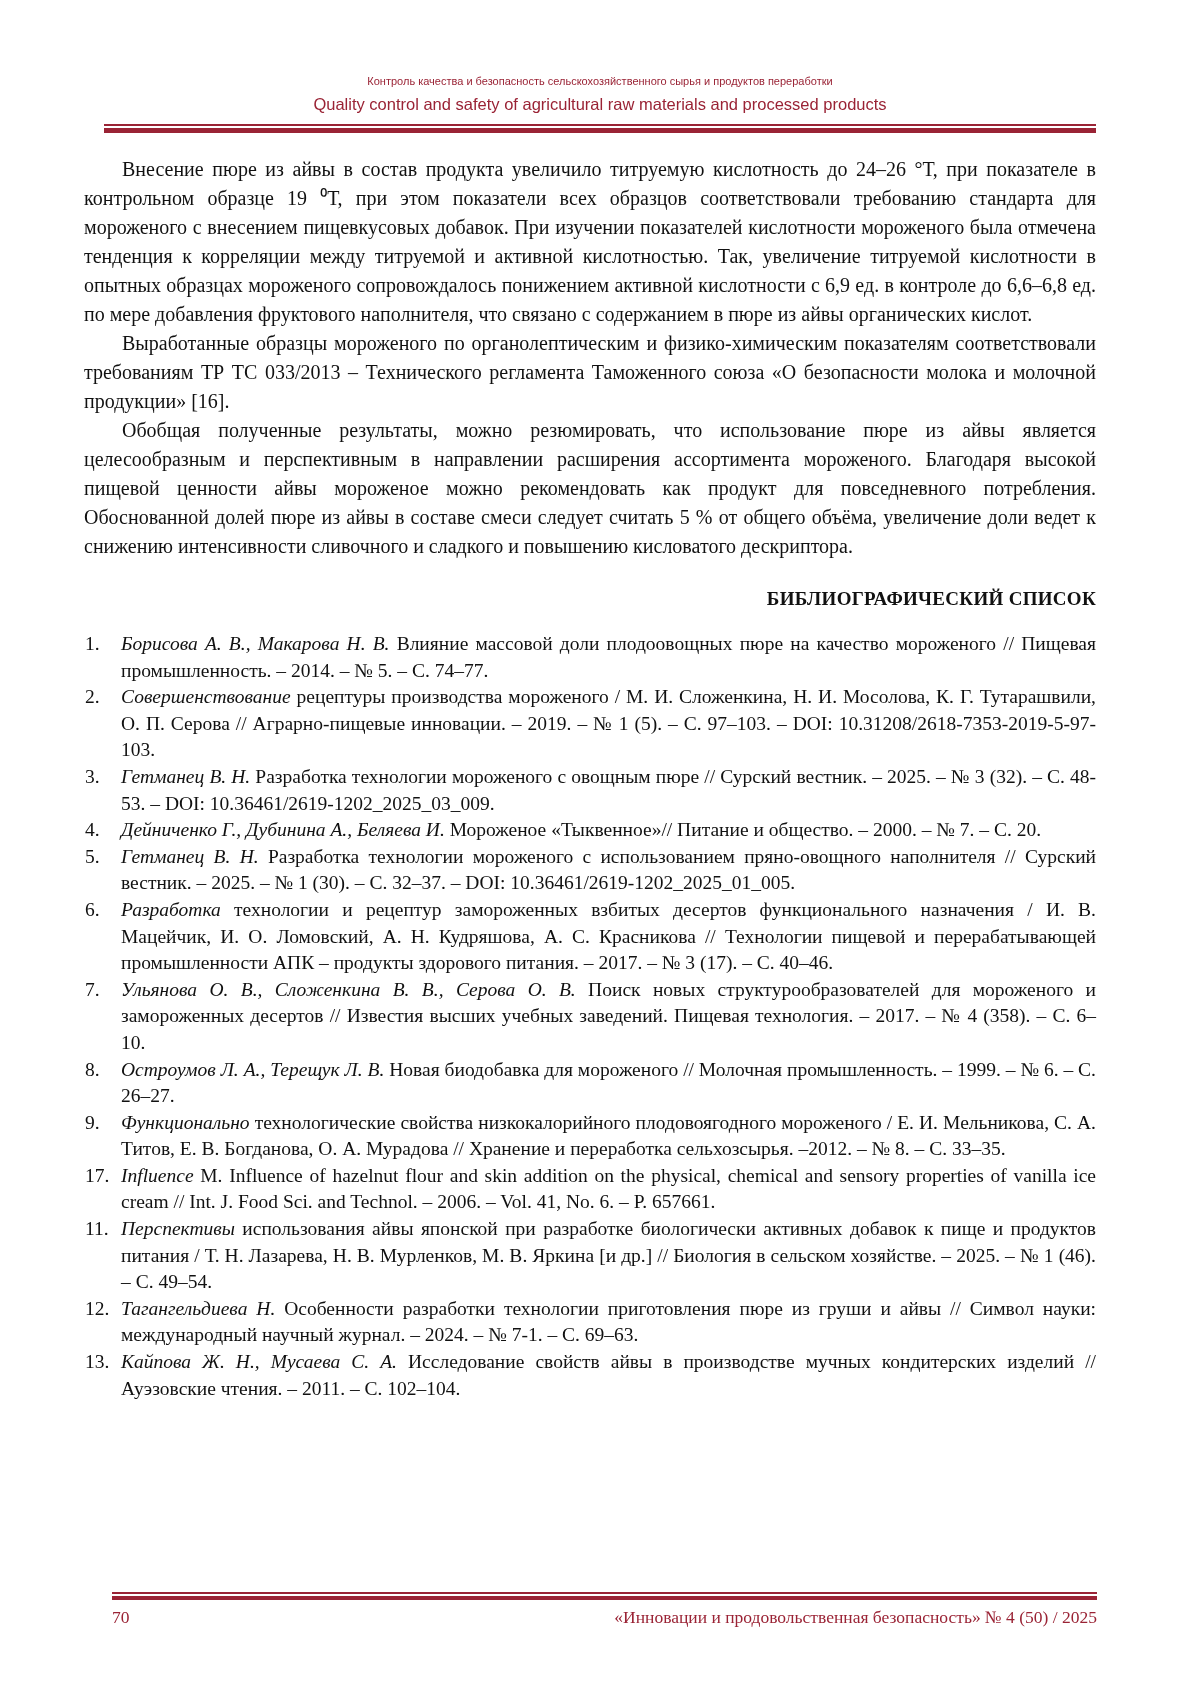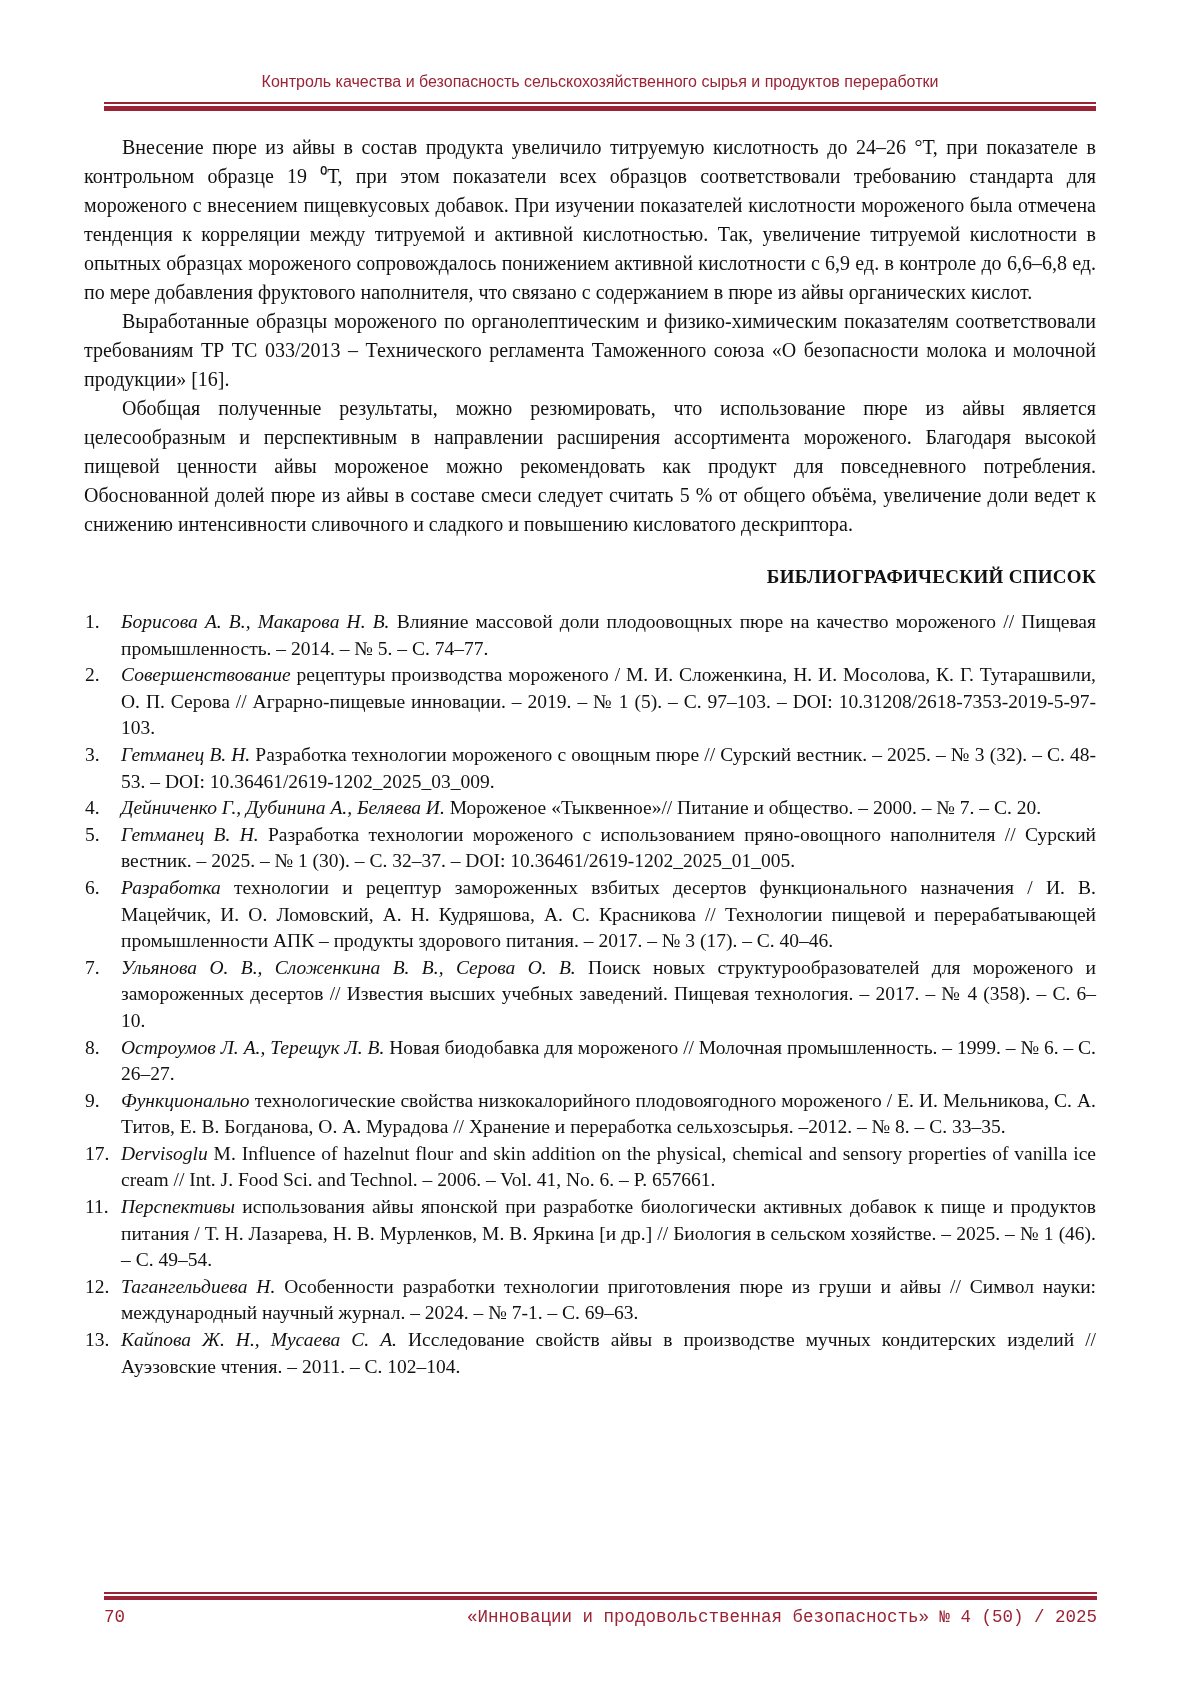--- a/index.html
+++ b/index.html
@@ -8,21 +8,21 @@
     font-family:"Liberation Serif", serif; color:#111;
     overflow:hidden;
   }
   .page { position:absolute; inset:0; }
 
   
   .header {
     padding-top:70px; text-align:center;
     color:#9a2335; font-family:"Liberation Sans", sans-serif;
   }
-  .header .ru { font-size:16px; line-height:23px; }
+  .header .ru { font-size:11px; line-height:23px; }
   .header .en { font-size:16.5px; line-height:22px; }
   .rules { margin:9px 104px 0 104px; }
   .rule-thin  { height:2px; background:#9a2335; }
   .rule-thick { height:5px; background:#9a2335; margin-top:2px; }
 
   
   .main { margin:22px 104px 0 84px; }
   p.para {
     margin:0; font-size:20px; line-height:29px;
     text-align:justify; text-indent:38px;
@@ -33,37 +33,38 @@
     text-align:right; font-weight:bold; font-size:19px;
     margin:27px 0 21px 0; letter-spacing:0.3px;
   }
   ol.bib { list-style:none; margin:0; padding:0; font-size:19.5px; line-height:26.6px; }
   ol.bib li { position:relative; padding-left:37px; text-align:justify; }
   .bib-num { position:absolute; left:1px; top:0; font-style:normal; }
   .bib-italic { font-style:italic; }
 
   
   .footer {
-    position:absolute; left:104px; right:103px; top:1592px;
-    color:#9a2335; font-family:Liberation Mono, monospace;
+    position:absolute; left:112px; right:103px; top:1592px;
+    color:#9a2335; font-family:Liberation Serif, serif;
   }
   .footer .rule-thin  { height:2px; }
   .footer .rule-thick { height:4px; margin-top:2px; }
   .footer-row {
     display:flex; justify-content:space-between; align-items:baseline;
     font-size:17.5px; margin-top:7px;
   }
 </style>
 </head>
 <body>
 
 <div class="page">
 
   <div class="header">
     <div class="ru">Контроль качества и безопасность сельскохозяйственного сырья и продуктов переработки</div>
+    <div class="en">Quality control and safety of agricultural raw materials and processed products</div>
   </div>
   <div class="rules">
     <div class="rule-thin"></div>
     <div class="rule-thick"></div>
   </div>
 
   <div class="main">
     <p class="para">Внесение пюре из айвы в состав продукта увеличило титруемую кислотность до 24–26 °Т, при показателе в контрольном образце 19 ⁰Т, при этом показатели всех образцов соответствовали требованию стандарта для мороженого с внесением пищевкусовых добавок. При изучении показателей кислотности мороженого была отмечена тенденция к корреляции между титруемой и активной кислотностью. Так, увеличение титруемой кислотности в опытных образцах мороженого сопровождалось понижением активной кислотности с 6,9 ед. в контроле до 6,6–6,8 ед. по мере добавления фруктового наполнителя, что связано с содержанием в пюре из айвы органических кислот.</p>
     <p class="para">Выработанные образцы мороженого по органолептическим и физико-химическим показателям соответствовали требованиям ТР ТС 033/2013 – Технического регламента Таможенного союза «О безопасности молока и молочной продукции» [16].</p>
     <p class="para">Обобщая полученные результаты, можно резюмировать, что использование пюре из айвы является целесообразным и перспективным в направлении расширения ассортимента мороженого. Благодаря высокой пищевой ценности айвы мороженое можно рекомендовать как продукт для повседневного потребления. Обоснованной долей пюре из айвы в составе смеси следует считать 5 % от общего объёма, увеличение доли ведет к снижению интенсивности сливочного и сладкого и повышению кисловатого дескриптора.</p>
@@ -73,21 +74,21 @@
     <ol class="bib">
       <li><span class="bib-num">1.</span><span class="bib-italic">Борисова А. В., Макарова Н. В.</span><span> Влияние массовой доли плодоовощных пюре на качество мороженого // Пищевая промышленность. – 2014. – № 5. – С. 74–77.</span></li>
       <li><span class="bib-num">2.</span><span class="bib-italic">Совершенствование</span><span> рецептуры производства мороженого / М. И. Сложенкина, Н. И. Мосолова, К. Г. Тутарашвили, О. П. Серова // Аграрно-пищевые инновации. – 2019. – № 1 (5). – С. 97–103. – DOI: 10.31208/2618-7353-2019-5-97-103.</span></li>
       <li><span class="bib-num">3.</span><span class="bib-italic">Гетманец В. Н.</span><span> Разработка технологии мороженого с овощным пюре // Сурский вестник. – 2025. – № 3 (32). – С. 48-53. – DOI: 10.36461/2619-1202_2025_03_009.</span></li>
       <li><span class="bib-num">4.</span><span class="bib-italic">Дейниченко Г., Дубинина А., Беляева И.</span><span> Мороженое «Тыквенное»// Питание и общество. – 2000. – № 7. – С. 20.</span></li>
       <li><span class="bib-num">5.</span><span class="bib-italic">Гетманец В. Н.</span><span> Разработка технологии мороженого с использованием пряно-овощного наполнителя // Сурский вестник. – 2025. – № 1 (30). – С. 32–37. – DOI: 10.36461/2619-1202_2025_01_005.</span></li>
       <li><span class="bib-num">6.</span><span class="bib-italic">Разработка</span><span> технологии и рецептур замороженных взбитых десертов функционального назначения / И. В. Мацейчик, И. О. Ломовский, А. Н. Кудряшова, А. С. Красникова // Технологии пищевой и перерабатывающей промышленности АПК – продукты здорового питания. – 2017. – № 3 (17). – С. 40–46.</span></li>
       <li><span class="bib-num">7.</span><span class="bib-italic">Ульянова О. В., Сложенкина В. В., Серова О. В.</span><span> Поиск новых структурообразователей для мороженого и замороженных десертов // Известия высших учебных заведений. Пищевая технология. – 2017. – № 4 (358). – С. 6–10.</span></li>
       <li><span class="bib-num">8.</span><span class="bib-italic">Остроумов Л. А., Терещук Л. В.</span><span> Новая биодобавка для мороженого // Молочная промышленность. – 1999. – № 6. – С. 26–27.</span></li>
       <li><span class="bib-num">9.</span><span class="bib-italic">Функционально</span><span> технологические свойства низкокалорийного плодовоягодного мороженого / Е. И. Мельникова, С. А. Титов, Е. В. Богданова, О. А. Мурадова // Хранение и переработка сельхозсырья. –2012. – № 8. – С. 33–35.</span></li>
-      <li><span class="bib-num">17.</span><span class="bib-italic">Dervisoglu</span><span> M. Influence of hazelnut flour and skin addition on the physical, chemical and sensory properties of vanilla ice cream // Int. J. Food Sci. and Technol. – 2006. – Vol. 41, No. 6. – P. 657661.</span></li>
+      <li><span class="bib-num">17.</span><span class="bib-italic">Influence</span><span> M. Influence of hazelnut flour and skin addition on the physical, chemical and sensory properties of vanilla ice cream // Int. J. Food Sci. and Technol. – 2006. – Vol. 41, No. 6. – P. 657661.</span></li>
       <li><span class="bib-num">11.</span><span class="bib-italic">Перспективы</span><span> использования айвы японской при разработке биологически активных добавок к пище и продуктов питания / Т. Н. Лазарева, Н. В. Мурленков, М. В. Яркина [и др.] // Биология в сельском хозяйстве. – 2025. – № 1 (46). – С. 49–54.</span></li>
       <li><span class="bib-num">12.</span><span class="bib-italic">Тагангельдиева Н.</span><span> Особенности разработки технологии приготовления пюре из груши и айвы // Символ науки: международный научный журнал. – 2024. – № 7-1. – С. 69–63.</span></li>
       <li><span class="bib-num">13.</span><span class="bib-italic">Кайпова Ж. Н., Мусаева С. А.</span><span> Исследование свойств айвы в производстве мучных кондитерских изделий // Ауэзовские чтения. – 2011. – С. 102–104.</span></li>
     </ol>
   </div>
 
   <div class="footer">
     <div class="rule-thin"></div>
     <div class="rule-thick"></div>
     <div class="footer-row">

